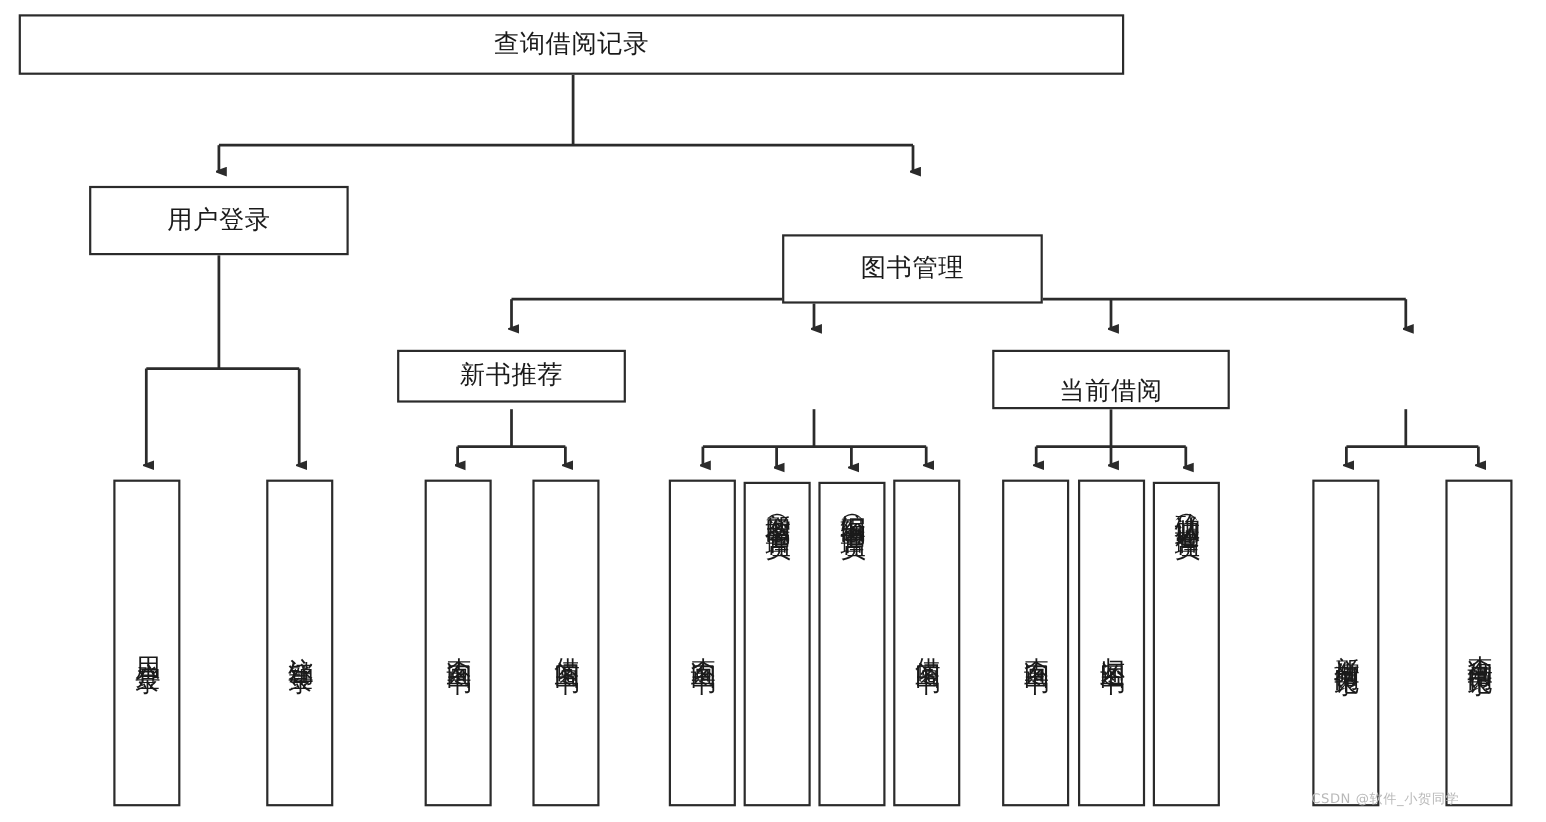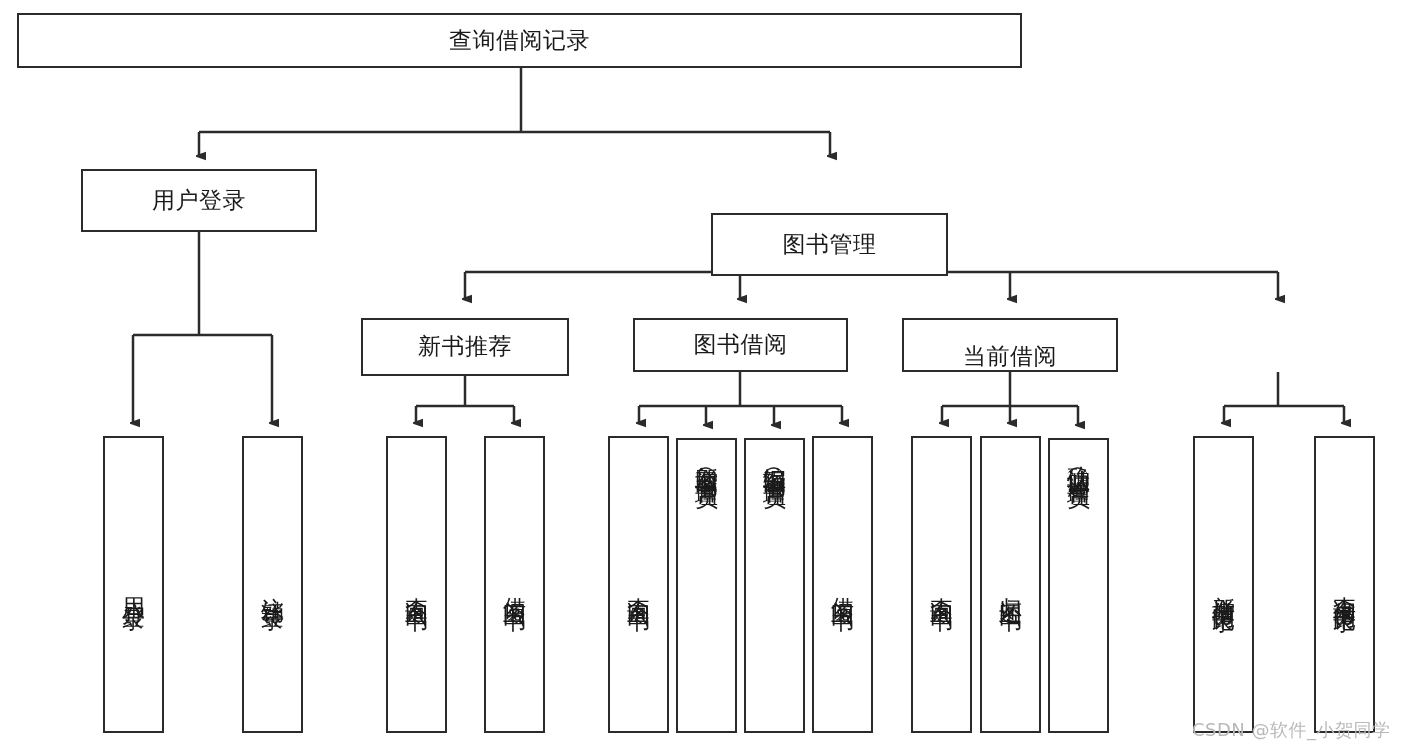--- a/index.html
+++ b/index.html
@@ -59,21 +59,21 @@
   }
   .node.leaf.tall .label {
     letter-spacing: 3px;
   }
   .node.leaf.topalign {
     align-items: flex-start;
     padding-top: 8px;
   }
   .watermark {
     position: absolute;
-    font-size: 18px;
+    font-size: 12px;
     color: #b9b9b9;
     white-space: nowrap;
     letter-spacing: 0.5px;
   }
 </style>
 </head>
 <body>
 
 <div id="canvas">
 
@@ -131,25 +131,22 @@
     <span class="label">查询借阅记录</span>
   </div>
 
   <div class="node horiz" style="left:81px; top:169px; width:236px; height:63px;">
     <span class="label">用户登录</span>
   </div>
   <div class="node horiz" style="left:711px; top:169px; width:237px; height:63px;margin-top:44px;">
     <span class="label">图书管理</span>
   </div>
 
-  <div class="node horiz" style="left:361px; top:318px; width:208px; height:58px;">
+  <div class="node horiz" style="left:361px; top:318px; width:208px; height:48px;">
     <span class="label">新书推荐</span>
-  </div>
-  <div class="node horiz" style="left:633px; top:318px; width:215px; height:54px;">
-    <span class="label">图书借阅</span>
   </div>
   <div class="node horiz" style="left:902px; top:318px; width:216px; height:54px;align-items:flex-end;">
     <span class="label">当前借阅</span>
   </div>
 
   <div class="node leaf" style="left:103px; top:436px; width:61px; height:297px;">
     <span class="label">用户登录</span>
   </div>
   <div class="node leaf" style="left:242px; top:436px; width:61px; height:297px;">
     <span class="label">注销登录</span>

